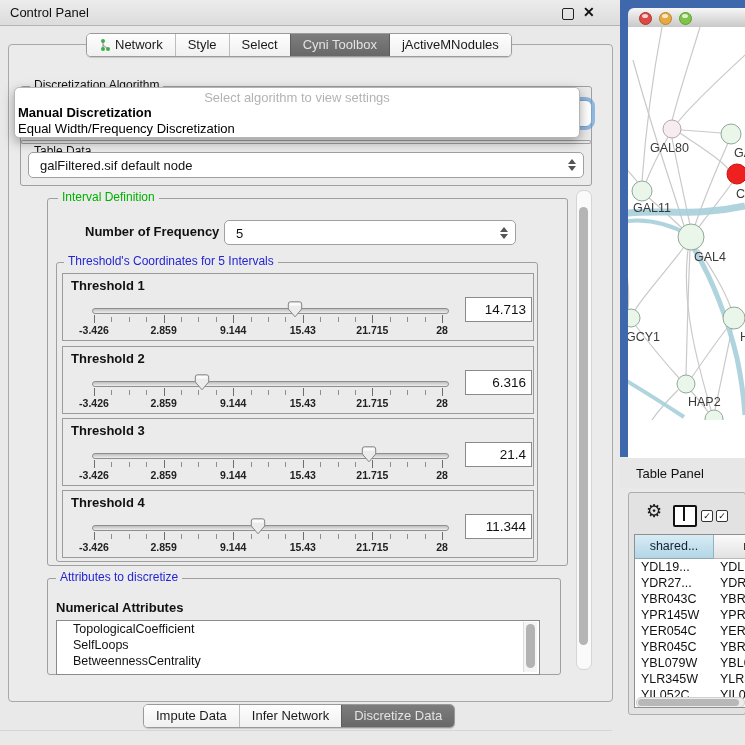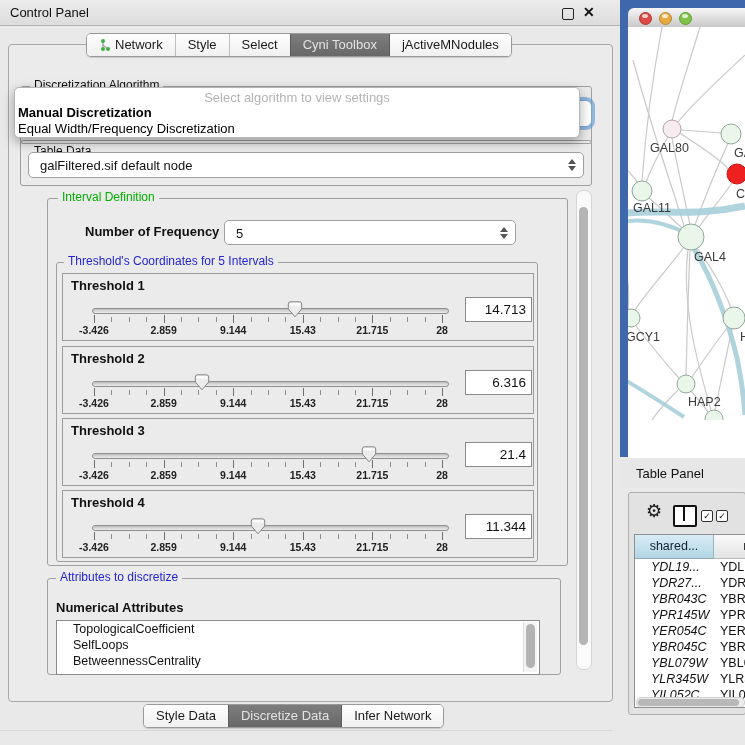--- a/index.html
+++ b/index.html
@@ -85,21 +85,21 @@
   .tp-box{left:628px;top:492px;width:116px;height:221px;background:#e2e2e2;border:1px solid #adadad;border-radius:3px;}
   .tp-gear{position:absolute;left:17px;top:9px;font-size:18px;line-height:18px;color:#1a1a1a;}
   .tp-split{position:absolute;left:44px;top:12px;width:20px;height:18px;border:2px solid #111;border-radius:2px;background:#fff;}
   .tp-split::after{content:"";position:absolute;left:8px;top:0;width:2px;height:14px;background:#111;}
   .tp-cb{position:absolute;top:17px;width:10px;height:10px;border:1.5px solid #333;border-radius:2px;background:#fff;font-size:9px;line-height:10px;text-align:center;color:#111;}
   .tp-table{position:absolute;left:5px;top:41px;width:110px;height:172px;background:#fff;border:1px solid #8f8f8f;overflow:hidden;}
   .tp-th{position:absolute;top:0;height:23px;font-size:12.5px;text-align:center;line-height:23px;color:#123;}
   .tp-th.c1{left:0;width:78px;background:linear-gradient(#d8ecf5,#b2d6e6);border-right:1px solid #93b3c2;border-bottom:1px solid #93a7b2;}
   .tp-th.c2{left:79px;width:90px;background:linear-gradient(#fafafa,#e2e2e2);border-bottom:1px solid #b9b9b9;color:#222;}
   .tp-row{position:absolute;left:0;width:200px;height:16px;font-size:12.5px;line-height:16px;color:#111;}
-  .tp-row .c1{position:absolute;left:16px;font-style:italic;}
+  .tp-row .c1{position:absolute;left:6px;}
   .tp-row .c2{position:absolute;left:85px;}
   .tp-hscroll{position:absolute;left:1px;top:162px;width:107px;height:9px;}
 </style>
 </head>
 <body>
 
 <div class="stage">
 
   <div class="abs titlebar">
     <div class="t">Control Panel</div>
@@ -269,27 +269,27 @@
       <div class="list-item">SelfLoops</div>
       <div class="list-item">BetweennessCentrality</div>
       <div class="list-vscroll">
         <div class="thumb"></div>
       </div>
   </div>
 
 
   <div class="abs seg-tabs" style="left:143px;top:704px;">
       <div class="seg">
-        <span>Style Data</span>
+        <span>Impute Data</span>
+      </div>
+      <div class="seg">
+        <span>Infer Network</span>
       </div>
       <div class="seg selected">
         <span>Discretize Data</span>
-      </div>
-      <div class="seg">
-        <span>Infer Network</span>
       </div>
     </div>
   <div class="abs bottom-line"></div>
 
   <div class="abs net-window">
     <div class="mac-titlebar">
       <div class="light" style="left:11px;background:#dd4a43;border:1px solid #a8382f;">
           <span class="shine"></span>
         </div>
       <div class="light" style="left:31px;background:#e7aa41;border:1px solid #bb852c;">

